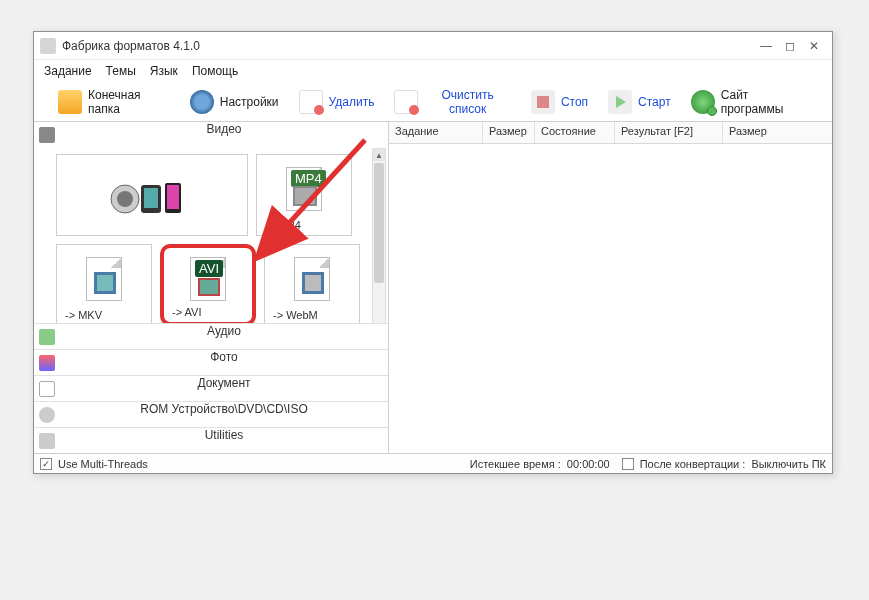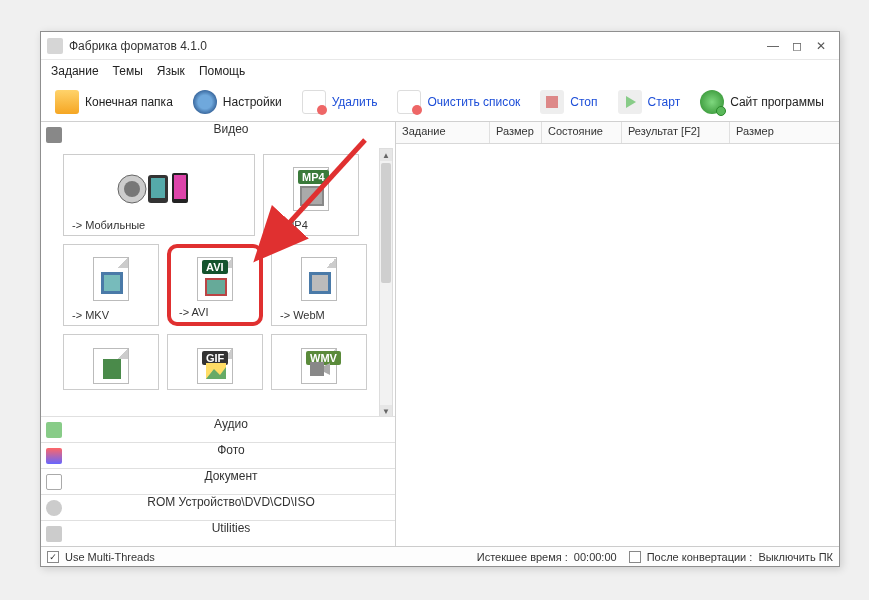--- a/index.html
+++ b/index.html
@@ -1,45 +1,45 @@
 <!DOCTYPE html>
 <html><head>
 <meta charset="utf-8">
 <style>
 * { box-sizing: border-box; margin: 0; padding: 0; font-family: "Segoe UI", Tahoma, sans-serif; }
 body { background: #f0f0f0; width: 869px; height: 600px; overflow: hidden; position: relative; }
-.window { position: absolute; left: 40px; top: 31px; width: 800px; height: 536px; background: #fff; border: 1px solid #8f8f8f; box-shadow: 2px 2px 8px rgba(0,0,0,0.15); display: flex; flex-direction: column; }
+.window { position: absolute; left: 33px; top: 31px; width: 800px; height: 443px; background: #fff; border: 1px solid #8f8f8f; box-shadow: 2px 2px 8px rgba(0,0,0,0.15); display: flex; flex-direction: column; }
 .titlebar { height: 28px; display: flex; align-items: center; padding: 0 6px; background: #fff; border-bottom: 1px solid #e8e8e8; font-size: 12px; color: #333; }
 .titlebar .app-icon { width: 16px; height: 16px; margin-right: 6px; background: #d6d6d6; border-radius: 2px; }
 .titlebar .spacer { flex: 1; }
 .titlebar .win-btn { width: 24px; height: 18px; display: flex; align-items: center; justify-content: center; font-size: 12px; color: #555; cursor: pointer; }
 .menubar { height: 22px; display: flex; align-items: center; gap: 14px; padding: 0 10px; font-size: 12px; color: #222; }
 .menubar span { cursor: pointer; }
-.toolbar { height: 40px; display: flex; align-items: center; padding: 2px 6px; border-bottom: 1px solid #d0d0d0; gap: 4px; }
+.toolbar { height: 40px; display: flex; align-items: center; padding: 2px 16px; border-bottom: 1px solid #d0d0d0; gap: 4px; }
 .tool-btn { display: flex; align-items: center; gap: 6px; padding: 4px 8px; font-size: 12px; color: #222; cursor: pointer; border-radius: 3px; }
 .tool-btn.disabled { color: #1d4ed8; text-align: center; }
 .tool-icon { width: 24px; height: 24px; border-radius: 3px; flex-shrink: 0; }
 .main { flex: 1; display: flex; min-height: 0; }
 .left-col { width: 355px; display: flex; flex-direction: column; border-right: 1px solid #d0d0d0; position: relative; }
 .cat-head { height: 26px; display: flex; border-top: 1px solid #e0e0e0; }
 .cat-head:first-child { border-top: none; }
 .cat-icon-wrap { width: 26px; display: flex; align-items: center; justify-content: center; }
 .cat-icon { width: 16px; height: 16px; border-radius: 2px; }
 .cat-label { flex: 1; text-align: center; font-size: 12px; color: #333; }
 .formats-grid { flex: 1; padding: 6px 22px 6px 22px; overflow: hidden; position: relative; }
 .grid-row { display: flex; gap: 8px; margin-bottom: 8px; }
 .fmt { width: 96px; height: 82px; border: 1px solid #ccc; background: #fff; display: flex; flex-direction: column; align-items: center; cursor: pointer; position: relative; padding-top: 8px; }
 .fmt.wide { width: 192px; }
 .fmt.short { height: 56px; }
 .fmt-iconbox { flex: 1; display: flex; align-items: center; justify-content: center; }
 .fmt-label { width: 100%; font-size: 11px; color: #333; padding: 4px 6px 4px 8px; text-align: left; }
 .fmt.highlight { border: 4px solid #e03030; border-radius: 10px; }
 .doc-page { width: 36px; height: 44px; background: #fff; border: 1px solid #bbb; position: relative; }
 .doc-page::before { content: ""; position: absolute; top: 0; right: 0; width: 10px; height: 10px; background: linear-gradient(135deg, #fff 50%, #ccc 50%); }
-.tag { position: absolute; top: 2px; left: 4px; font-size: 11px; font-weight: bold; color: #fff; padding: 1px 4px; border-radius: 2px; }
+.tag { position: absolute; top: 2px; left: 4px; font-size: 13px; font-weight: normal; color: #fff; padding: 1px 4px; border-radius: 2px; }
 .scroll-v { position: absolute; right: 2px; top: 0; width: 14px; height: 270px; background: #f2f2f2; border: 1px solid #ddd; }
 .scroll-thumb { position: absolute; left: 1px; top: 14px; width: 10px; height: 120px; background: #cfcfcf; border-radius: 2px; }
 .scroll-arrow{position:absolute;left:0;width:12px;height:12px;background:#e6e6e6;display:flex;align-items:center;justify-content:center;font-size:8px;color:#666;}
 .right-col { flex: 1; display: flex; flex-direction: column; }
 .cols-header { height: 22px; display: flex; border-bottom: 1px solid #d8d8d8; background: #fafafa; font-size: 11px; color: #333; }
 .col { border-right: 1px solid #e0e0e0; padding: 3px 6px; }
 .status { height: 20px; border-top: 1px solid #ccc; display: flex; align-items: center; font-size: 11px; color: #333; padding: 0 6px; gap: 6px; background: #fdfdfd; }
 .status .spacer { flex: 1; }
 .chk { width: 12px; height: 12px; border: 1px solid #888; background: #fff; cursor: pointer; display:inline-flex; align-items:center; justify-content:center; font-size:9px; color:#333;}
 .arrow-annotation { position: absolute; pointer-events: none; }
@@ -128,21 +128,20 @@
             <div class="fmt-iconbox">
               <svg width="90" height="40">
                 <circle cx="18" cy="20" r="14" fill="#ccc" stroke="#666"></circle>
                 <circle cx="18" cy="20" r="8" fill="#777"></circle>
                 <rect x="34" y="6" width="20" height="28" rx="3" fill="#333"></rect>
                 <rect x="37" y="9" width="14" height="20" fill="#5aa"></rect>
                 <rect x="58" y="4" width="16" height="30" rx="2" fill="#222"></rect>
                 <rect x="60" y="6" width="12" height="24" fill="#d4a"></rect>
               </svg>
             </div>
-            <div class="fmt-label">-&gt; Мобильные</div>
           </div>
           <div class="fmt">
             <div class="fmt-iconbox">
               <div class="doc-page">
                   <div class="tag" style="background:#3a7a3a">MP4</div>
                 <svg width="24" height="20" style="position:absolute;bottom:4px;left:6px">
                     <rect width="24" height="20" fill="#888"></rect>
                     <rect x="2" y="2" width="20" height="16" fill="#aaa"></rect>
                   </svg>
               </div>

